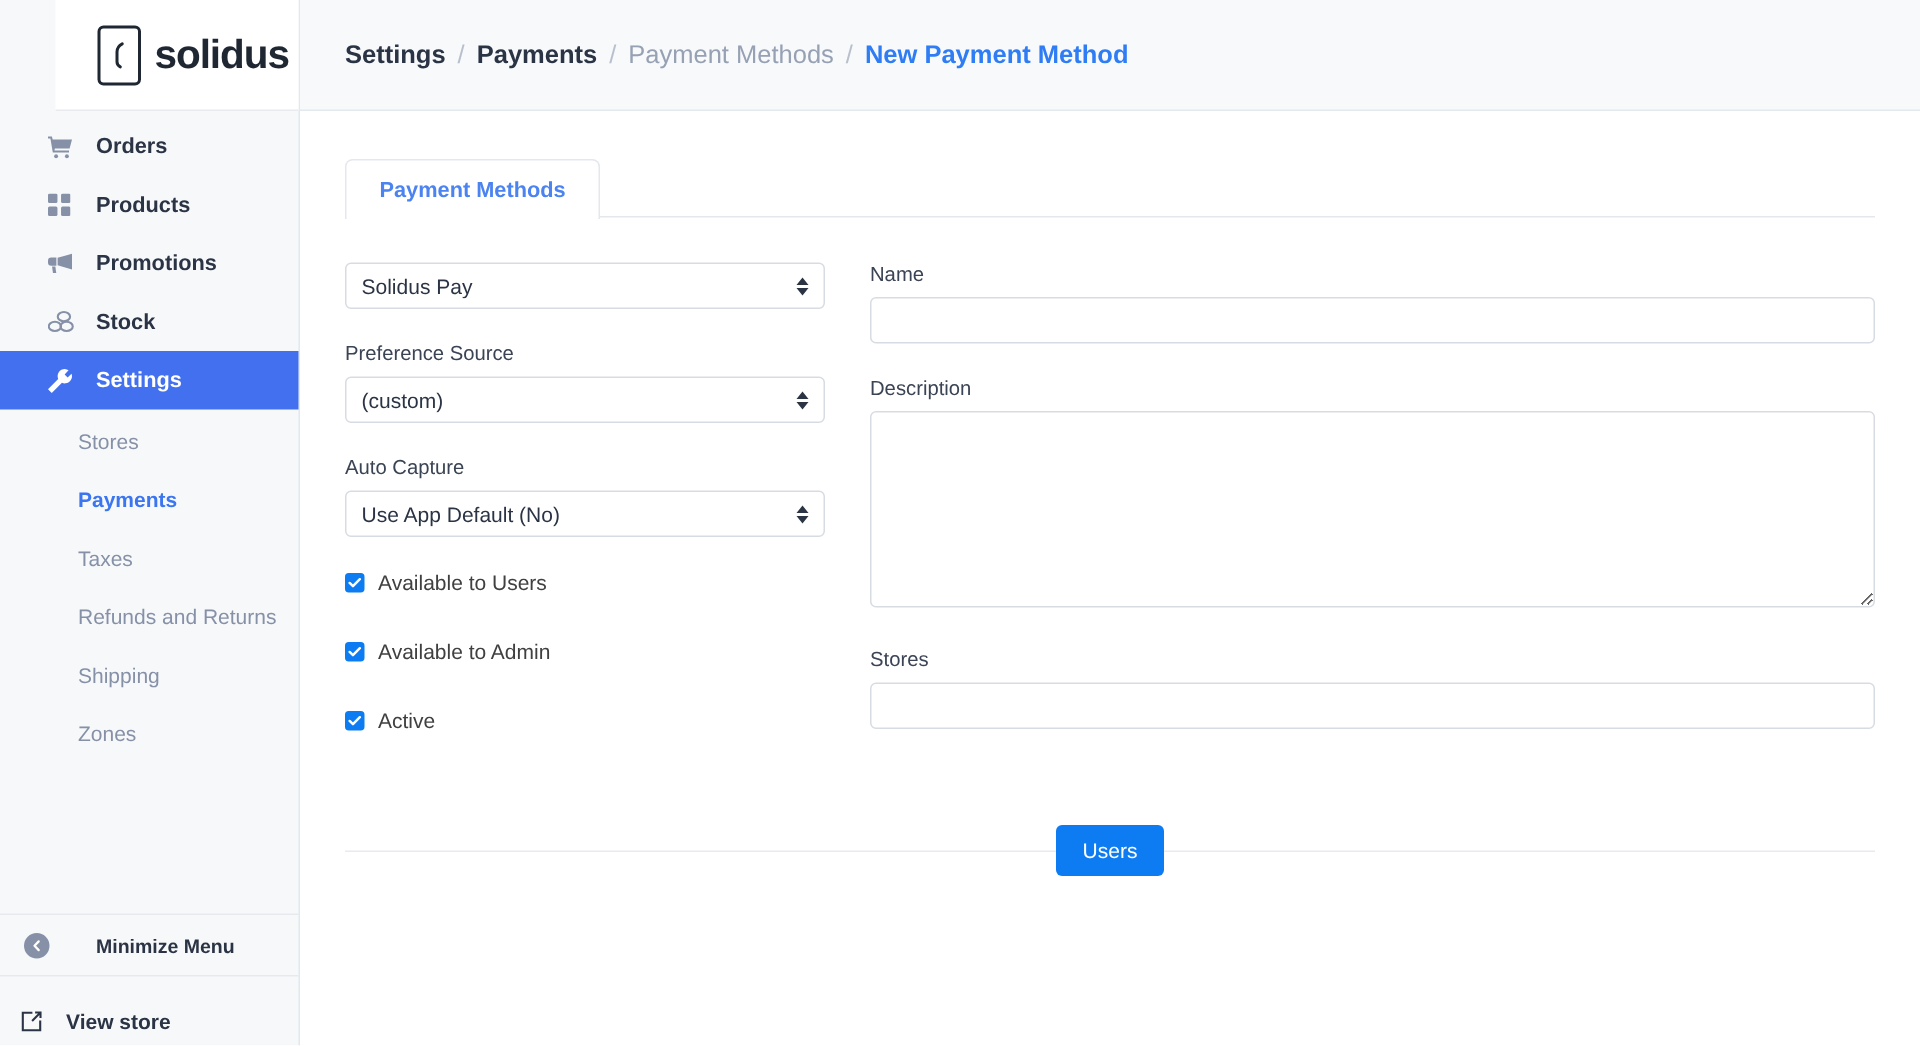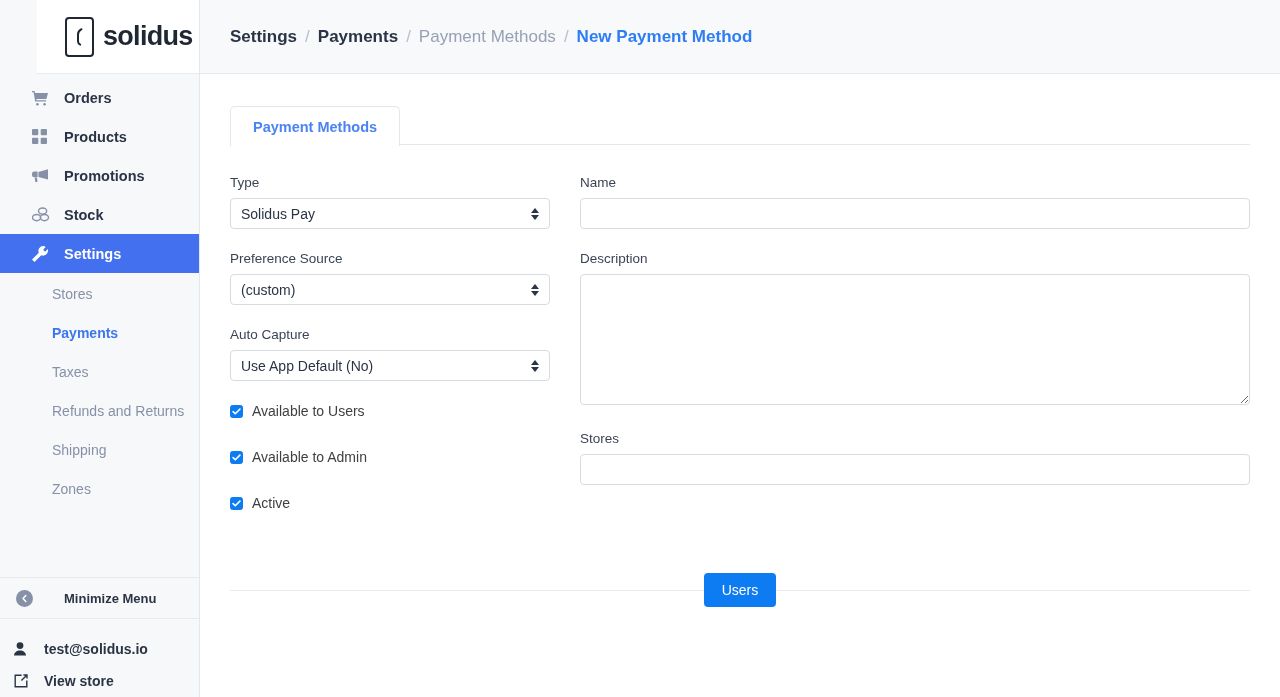--- a/index.html
+++ b/index.html
@@ -323,29 +323,20 @@
         <svg width="9" height="9" viewBox="0 0 9 9" aria-hidden="true">
           <path d="M5.8 1.6 3 4.5l2.8 2.9" fill="none" stroke="#ffffff" stroke-width="1.5" stroke-linecap="round" stroke-linejoin="round"></path>
         </svg>
       </span>
       <span>Minimize Menu</span>
     </div>
 
     <div class="footer-links">
       <div class="footer-link">
         <span class="ico">
-          <svg width="12" height="14" viewBox="0 0 12 14" fill="currentColor" aria-hidden="true">
-            <circle cx="6" cy="3.6" r="3.4"></circle>
-            <path d="M0 13.6c0-2.9 2.7-5 6-5s6 2.1 6 5z"></path>
-          </svg>
-        </span>
-        <span>test@solidus.io</span>
-      </div>
-      <div class="footer-link">
-        <span class="ico">
           <svg width="14" height="14" viewBox="0 0 14 14" fill="none" stroke="currentColor" stroke-width="1.4" aria-hidden="true">
             <path d="M7.6 1.2H1.2v11.6h11.6V6.4"></path>
             <path d="M13 1 7.4 6.6M9.4 1H13v3.6"></path>
           </svg>
         </span>
         <span>View store</span>
       </div>
     </div>
 
   </aside>
@@ -371,21 +362,20 @@
           <span>Payment Methods</span>
         </div>
         <div class="tabs-rule"></div>
       </div>
 
       <div class="form">
 
         <div class="col-left">
 
           <div class="field">
-            <label class="label">Type</label>
             <div class="select-wrap">
               <select class="control">
                 <option>Solidus Pay</option>
               </select>
               <span class="select-arrows">
                 <span class="tri up"></span>
                   <span class="tri down"></span>
               </span>
             </div>
           </div>

